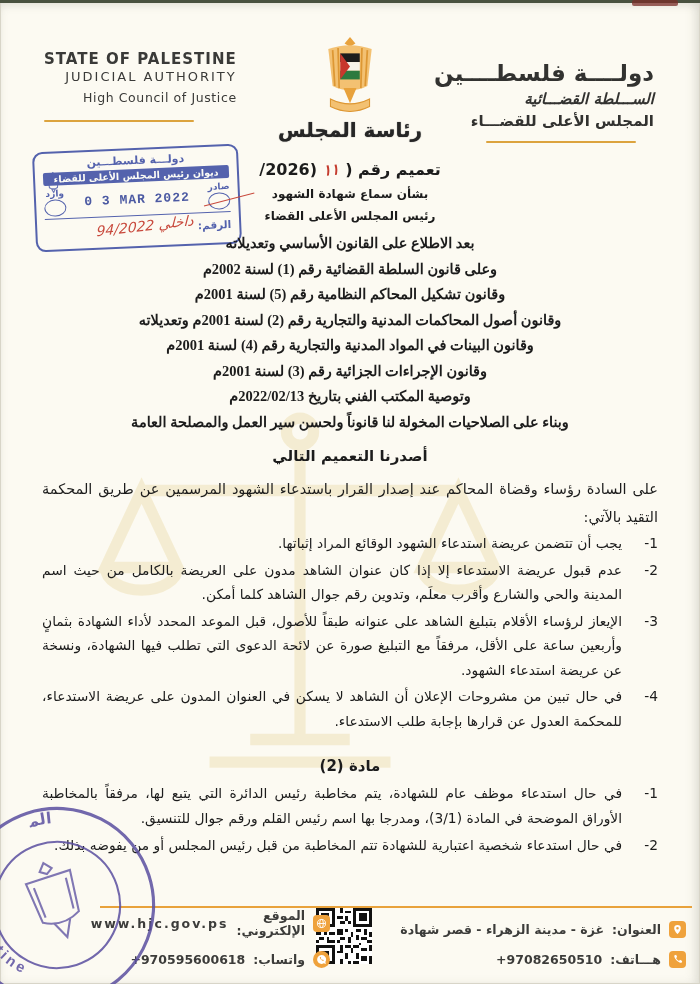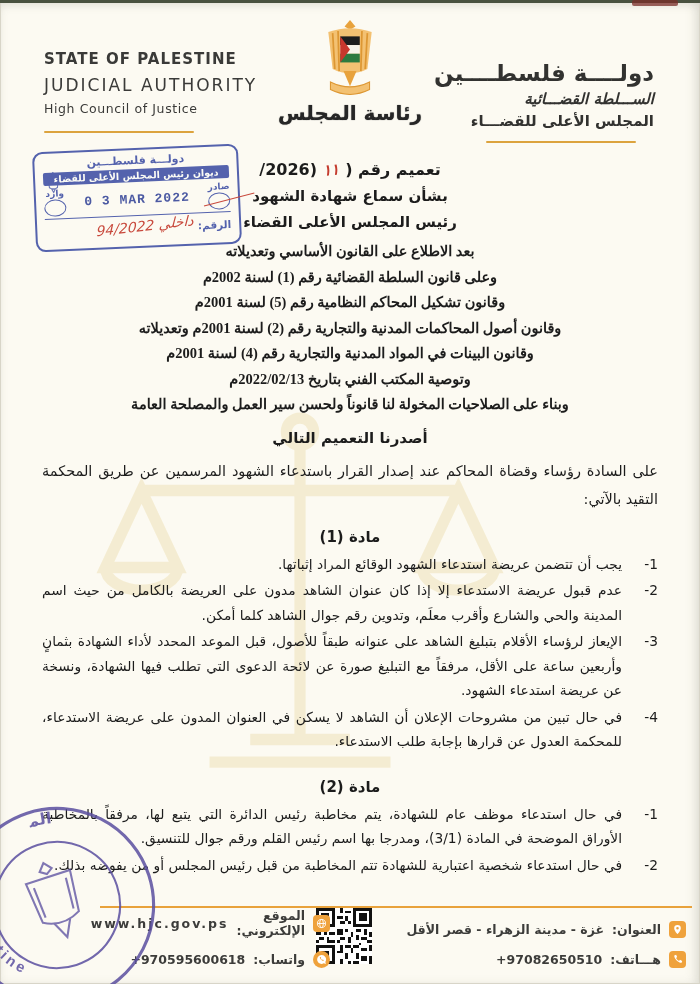--- a/index.html
+++ b/index.html
@@ -10,34 +10,34 @@
     color:#1c1c1c;
     box-shadow:inset 0 0 0 1px #d8d5c8, inset -6px 0 10px rgba(120,120,110,.15), inset 0 6px 8px rgba(80,90,70,.12);
   }
   .scan-top-edge{position:absolute;top:0;left:0;width:100%;height:3px;background:#49523f;}
   .scan-top-blotch{position:absolute;top:0;right:22px;width:46px;height:6px;background:#7a2e28;opacity:.75;border-radius:2px;}
 
   
   .watermark{position:absolute;top:400px;left:70px;width:460px;height:430px;opacity:.5;pointer-events:none;}
 
   
-  .lh-en{position:absolute;top:50px;left:44px;direction:ltr;text-align:left;color:#3a3a38;}
+  .lh-en{position:absolute;top:50px;left:44px;direction:ltr;text-align:right;color:#3a3a38;}
   .lh-en .l1{font-weight:bold;font-size:15px;letter-spacing:1px;}
-  .lh-en .l2{font-size:17px;letter-spacing:2px;margin-top:7px;}
+  .lh-en .l2{font-size:13px;letter-spacing:2px;margin-top:1px;}
   .lh-en .l3{font-size:12.5px;letter-spacing:.6px;margin-top:6px;}
   .gold-line{height:2px;background:#dca33e;border-radius:1px;}
   .lh-en .gold-line{width:150px;margin-top:15px;}
 
   .lh-ar{position:absolute;top:44px;right:46px;text-align:right;color:#323230;}
   .lh-ar .l1{font-weight:bold;font-size:23px;margin-top:16px;}
   .lh-ar .l2{font-weight:bold;font-size:15px;margin-top:4px;font-style:italic;}
   .lh-ar .l3{font-weight:bold;font-size:15px;margin-top:4px;}
   .lh-ar .gold-line{width:150px;margin-top:11px;margin-right:18px;}
 
-  .lh-center{position:absolute;top:19px;left:0;right:0;text-align:center;}
+  .lh-center{position:absolute;top:36px;left:0;right:0;text-align:center;}
   .lh-center .calli{font-weight:bold;font-size:20px;color:#262626;margin-top:2px;letter-spacing:1px;text-shadow:0 0 1px #555;}
   .lh-center .caption{direction:ltr;font-family:"Liberation Sans",sans-serif;font-weight:bold;font-size:10.5px;letter-spacing:.8px;color:#333;margin-top:2px;}
 
   
   .reg-stamp{
     position:absolute;top:148px;left:34px;width:206px;height:100px;
     border:2.5px solid #4656a8;border-radius:10px;transform:rotate(-2.5deg);
     color:#4656a8;padding:4px 8px 2px;box-sizing:border-box;opacity:.92;
   }
   .reg-stamp .r1{font-size:11px;font-weight:bold;text-align:center;}
@@ -49,21 +49,21 @@
   .reg-stamp .slash{position:absolute;top:6px;left:-6px;width:52px;height:0;border-top:1.6px solid #c43b2e;transform:rotate(-12deg);}
   .reg-stamp .num-row{display:flex;align-items:flex-end;gap:4px;margin-top:2px;border-top:1.5px solid #4656a8;padding-top:2px;}
   .reg-stamp .num-label{font-size:10.5px;font-weight:bold;}
   .reg-stamp .hand{color:#c43b2e;font-size:14px;font-style:italic;transform:rotate(-4deg) skewX(-8deg);letter-spacing:1px;white-space:nowrap;}
   .reg-stamp .mini-emblem{position:absolute;top:18px;left:10px;opacity:.85;}
 
   
   .doc-body{position:absolute;top:160px;left:42px;right:42px;}
   .t-line1{display:flex;justify-content:center;align-items:baseline;gap:3px;font-weight:bold;font-size:16px;}
   .t-line1 .red-num{color:#c43b2e;font-size:15px;transform:rotate(-6deg);font-style:italic;padding:0 3px;}
-  .t-line{text-align:center;font-weight:bold;font-size:15px;margin-top:8px;}
+  .t-line{text-align:center;font-weight:bold;font-size:12px;margin-top:8px;}
   .preamble p{text-align:center;font-weight:bold;font-size:14.5px;margin:0 0 8.5px;}
   .preamble{margin-top:12px;font-family:Liberation Serif, serif;}
   .decree{text-align:center;font-weight:bold;font-size:15px;margin:16px 0 10px;}
   .directive{font-weight:normal;font-size:14.5px;line-height:1.95;text-align:justify;margin:0;}
   .article-h{text-align:center;font-weight:bold;font-size:15px;margin:14px 0 6px;}
   .article-h.second{margin-top:24px;}
   .item{display:flex;gap:10px;font-size:13.8px;line-height:1.78;margin-bottom:2px;}
   .item .n{flex:0 0 26px;text-align:right;}
   .item .txt{flex:1;text-align:justify;}
 
@@ -170,29 +170,29 @@
     </div>
     <div class="t-line">بشأن سماع شهادة الشهود</div>
     <div class="t-line">رئيس المجلس الأعلى القضاء</div>
 
     <div class="preamble">
       <p>بعد الاطلاع على القانون الأساسي وتعديلاته</p>
       <p>وعلى قانون السلطة القضائية رقم (1) لسنة 2002م</p>
       <p>وقانون تشكيل المحاكم النظامية رقم (5) لسنة 2001م</p>
       <p>وقانون أصول المحاكمات المدنية والتجارية رقم (2) لسنة 2001م وتعديلاته</p>
       <p>وقانون البينات في المواد المدنية والتجارية رقم (4) لسنة 2001م</p>
+      <p>وقانون الإجراءات الجزائية رقم (3) لسنة 2001م</p>
       <p>وتوصية المكتب الفني بتاريخ 2022/02/13م</p>
       <p>وبناء على الصلاحيات المخولة لنا قانوناً ولحسن سير العمل والمصلحة العامة</p>
     </div>
 
     <div class="decree">أصدرنا التعميم التالي</div>
 
     <p class="directive">على السادة رؤساء وقضاة المحاكم عند إصدار القرار باستدعاء الشهود المرسمين عن طريق المحكمة التقيد بالآتي:</p>
 
-    <div class="article-h">مادة (1)</div>
     <div class="item">
       <span class="n">1-</span>
       <span class="txt">يجب أن تتضمن عريضة استدعاء الشهود الوقائع المراد إثباتها.</span>
     </div>
     <div class="item">
       <span class="n">2-</span>
       <span class="txt">عدم قبول عريضة الاستدعاء إلا إذا كان عنوان الشاهد مدون على العريضة بالكامل من حيث اسم المدينة والحي والشارع وأقرب معلَم، وتدوين رقم جوال الشاهد كلما أمكن.</span>
     </div>
     <div class="item">
       <span class="n">3-</span>
@@ -217,21 +217,21 @@
   <div class="footer-line"></div>
 
   <div class="footer-right">
     <div class="f-row">
       <span class="f-icon">
         <svg width="11" height="11" viewBox="0 0 12 12">
             <path d="M6 1 a3.6 3.6 0 0 1 3.6 3.6 C9.6 7.4 6 11 6 11 S2.4 7.4 2.4 4.6 A3.6 3.6 0 0 1 6 1 Z M6 3.3 a1.4 1.4 0 1 0 0 2.8 a1.4 1.4 0 0 0 0 -2.8 Z" fill="#fff"></path>
           </svg>
       </span>
       <span>العنوان:</span>
-      <span>غزة - مدينة الزهراء - قصر الأقل</span>
+      <span>غزة - مدينة الزهراء - قصر شهادة</span>
     </div>
     <div class="f-row">
       <span class="f-icon">
         <svg width="11" height="11" viewBox="0 0 12 12">
             <path d="M2.5 1.5 l2 -0.6 1.1 2.4 -1.2 1 a7 7 0 0 0 3.3 3.3 l1 -1.2 2.4 1.1 -0.6 2 c-3 .6 -8.6 -5 -8 -8 z" fill="#fff"></path>
           </svg>
       </span>
       <span>هـــاتف:</span>
       <span class="ltr">+97082650510</span>
     </div>

